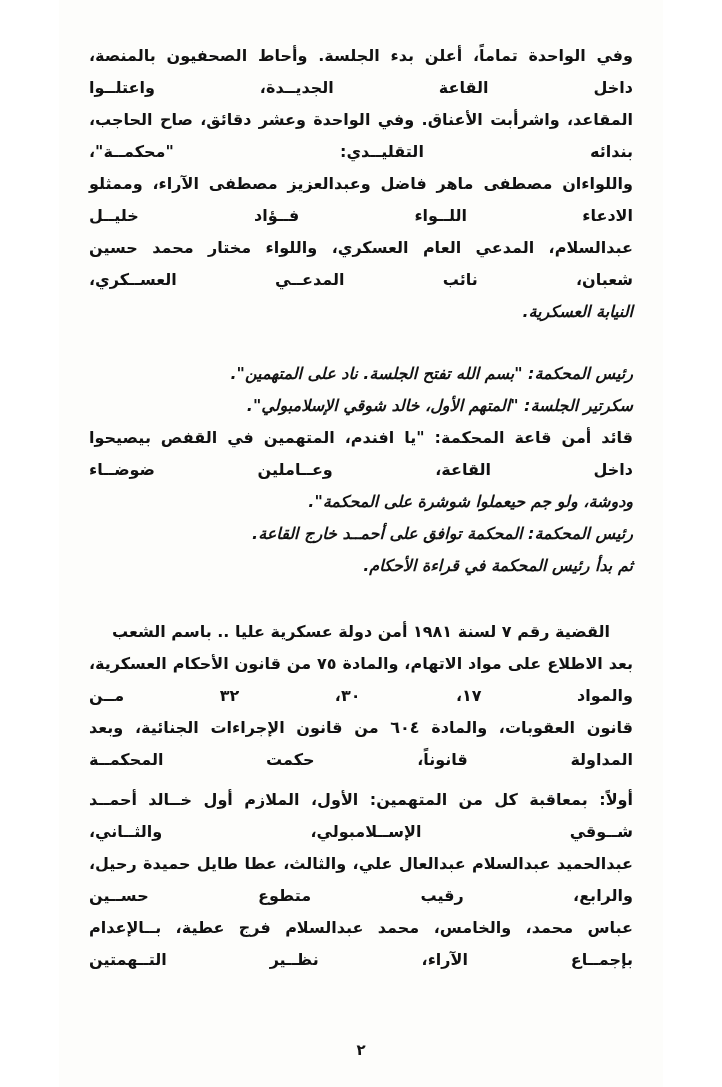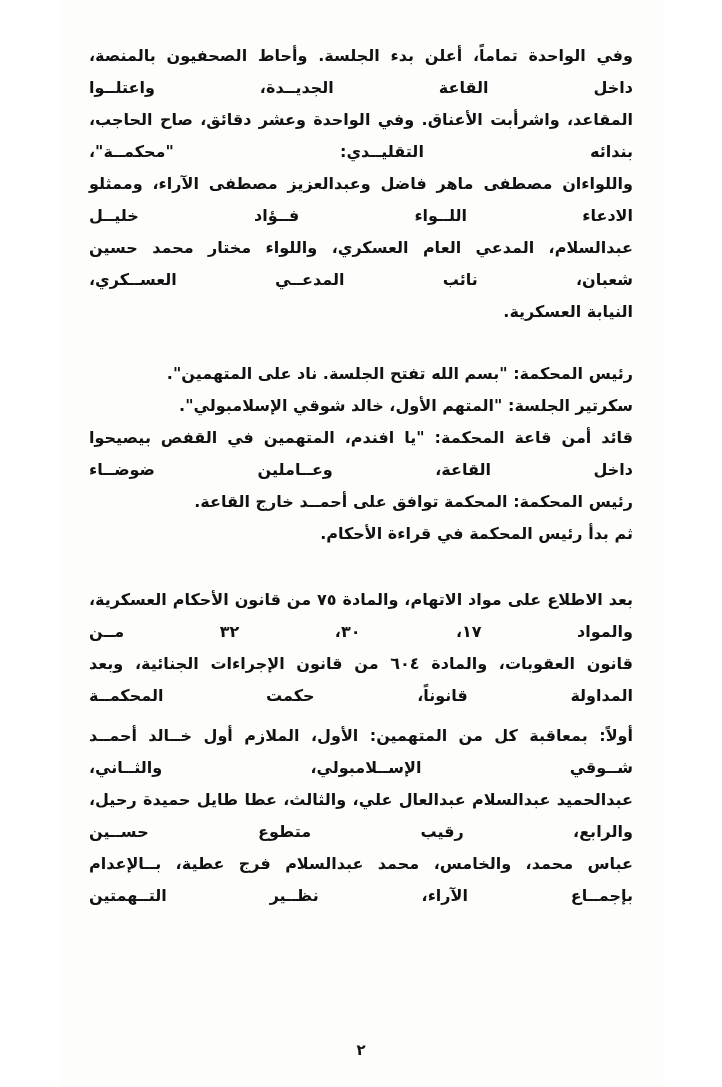--- a/index.html
+++ b/index.html
@@ -20,20 +20,21 @@
     font-size:16px;
     line-height:32px;
   }
   .line {
     text-align:justify;
     text-align-last:justify;
   }
   .line.natural {
     text-align:right;
     text-align-last:right;
+    font-style:italic;
   }
   .line.centered {
     text-align:center;
     text-align-last:center;
   }
   .block-dialogue { margin-top:30px; }
   .block-case { margin-top:34px; }
   .block-verdicts { margin-top:8px; }
   .page-number {
     position:absolute;
@@ -53,25 +54,27 @@
       <div class="line">المقاعد، واشرأبت الأعناق. وفي الواحدة وعشر دقائق، صاح الحاجب، بندائه التقليــدي: "محكمــة"،</div>
       <div class="line">واللواءان مصطفى ماهر فاضل وعبدالعزيز مصطفى الآراء، وممثلو الادعاء اللــواء فــؤاد خليــل</div>
       <div class="line">عبدالسلام، المدعي العام العسكري، واللواء مختار محمد حسين شعبان، نائب المدعــي العســكري،</div>
       <div class="line natural">النيابة العسكرية.</div>
     </div>
 
     <div class="block-dialogue">
       <div class="line natural">رئيس المحكمة: "بسم الله تفتح الجلسة. ناد على المتهمين".</div>
       <div class="line natural">سكرتير الجلسة: "المتهم الأول، خالد شوقي الإسلامبولي".</div>
       <div class="line">قائد أمن قاعة المحكمة: "يا افندم، المتهمين في القفص بيصيحوا داخل القاعة، وعــاملين ضوضــاء</div>
+      <div class="line natural">ودوشة، ولو جم حيعملوا شوشرة على المحكمة".</div>
       <div class="line natural">رئيس المحكمة: المحكمة توافق على أحمــد خارج القاعة.</div>
       <div class="line natural">ثم بدأ رئيس المحكمة في قراءة الأحكام.</div>
     </div>
 
     <div class="block-case">
+      <div class="line centered">القضية رقم ٧ لسنة ١٩٨١ أمن دولة عسكرية عليا .. باسم الشعب</div>
       <div class="line">بعد الاطلاع على مواد الاتهام، والمادة ٧٥ من قانون الأحكام العسكرية، والمواد ١٧، ٣٠، ٣٢ مــن</div>
       <div class="line">قانون العقوبات، والمادة ٦٠٤ من قانون الإجراءات الجنائية، وبعد المداولة قانوناً، حكمت المحكمــة</div>
     </div>
 
     <div class="block-verdicts">
       <div>
         <div class="line">أولاً: بمعاقبة كل من المتهمين: الأول، الملازم أول خــالد أحمــد شــوقي الإســلامبولي، والثــاني،</div>
         <div class="line">عبدالحميد عبدالسلام عبدالعال علي، والثالث، عطا طايل حميدة رحيل، والرابع، رقيب متطوع حســين</div>
         <div class="line">عباس محمد، والخامس، محمد عبدالسلام فرج عطية، بــالإعدام بإجمــاع الآراء، نظــير التــهمتين</div>
 

